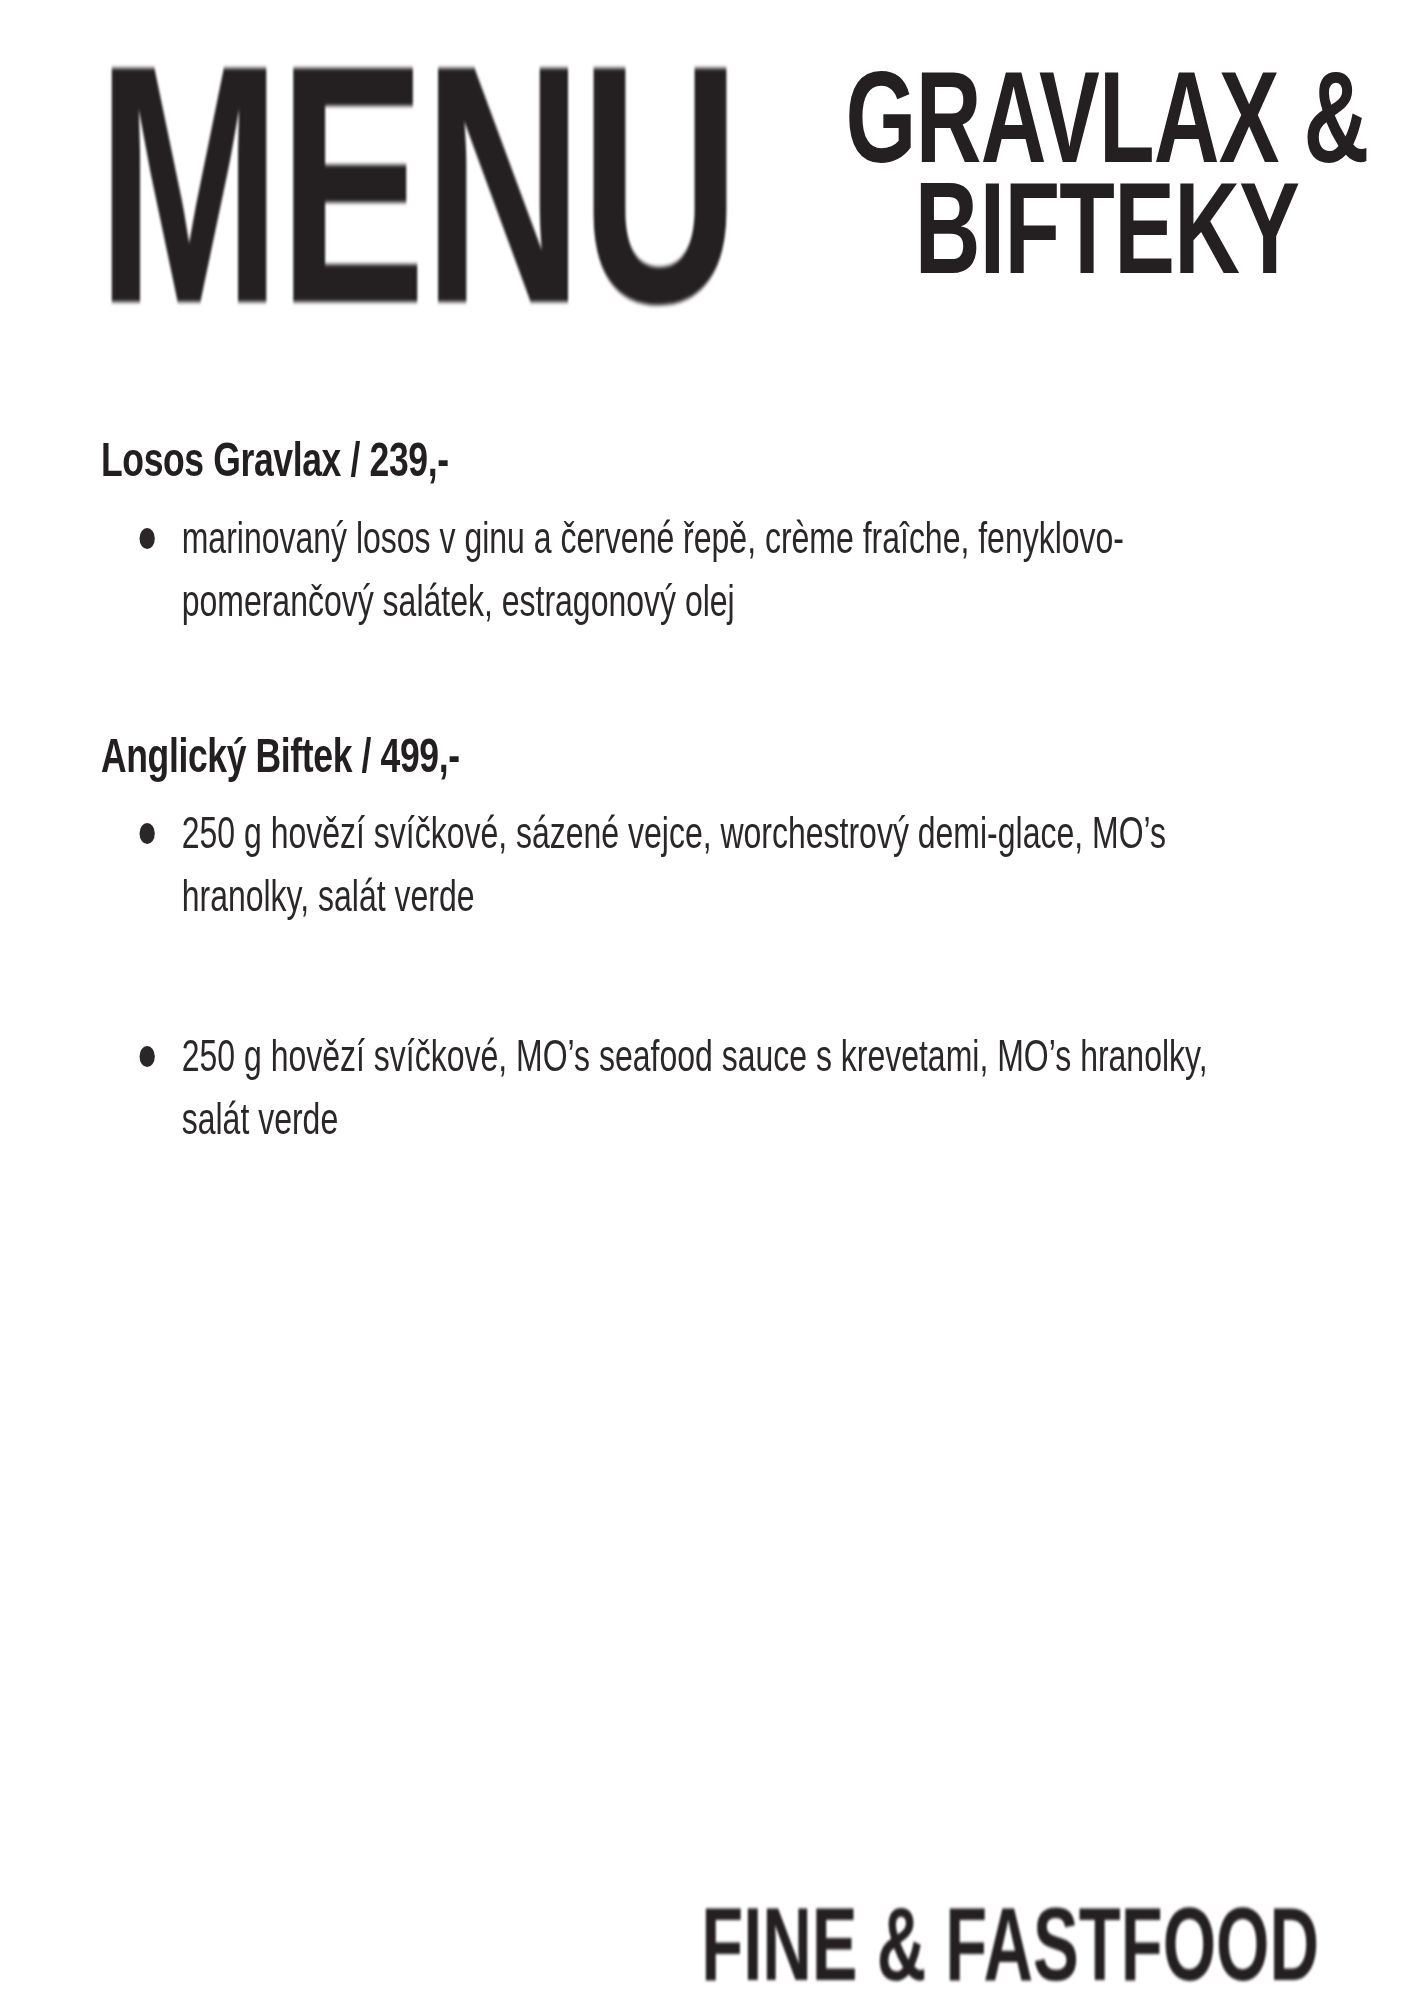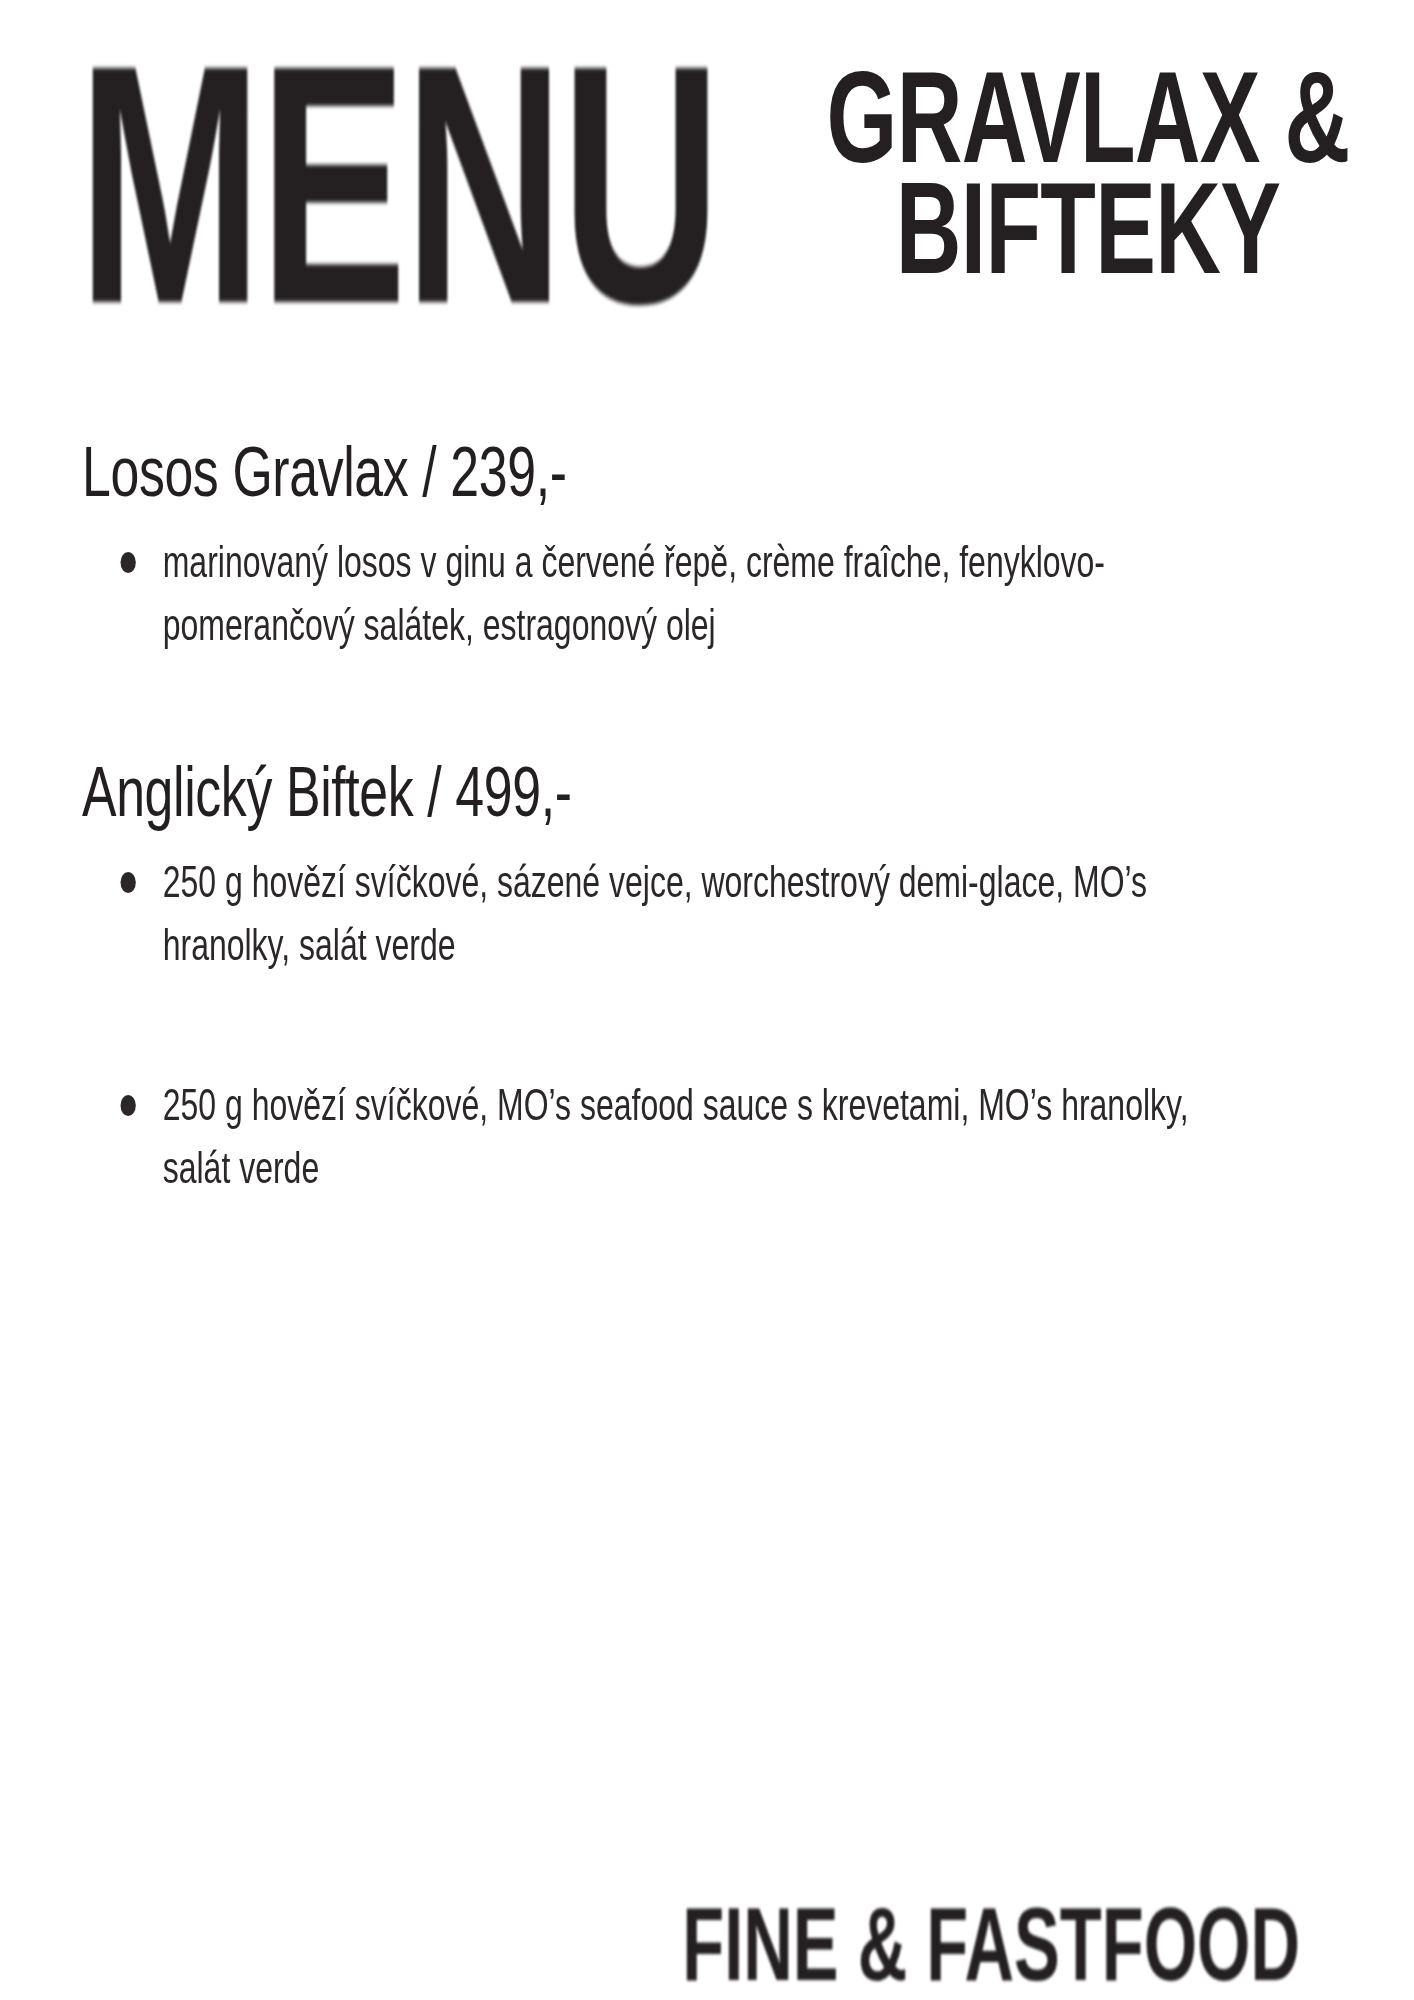--- a/index.html
+++ b/index.html
@@ -4,20 +4,21 @@
 <style>
   html, body { margin: 0; padding: 0; background: #ffffff; }
   .page {
     position: relative;
     width: 1380px;
     height: 2000px;
     background: #ffffff;
     color: #231f20;
     font-family: "Liberation Sans", "DejaVu Sans", sans-serif;
     overflow: hidden;
+    padding-left: 19px;
   }
 
   
   .header { position: relative; height: 330px; }
   .logo {
     position: absolute;
     left: 78px;
     top: 45px;
     font-size: 340px;
     line-height: 0.82;
@@ -43,23 +44,23 @@
     transform-origin: center top;
     color: #242021;
   }
 
   
   .menu { position: relative; }
   .section { margin: 0 0 97px 0; }
   .section:first-child { margin-top: 104px; }
   .item-title {
     margin: 0 0 20px 82px;
-    font-size: 70px;
+    font-size: 48px;
     line-height: 1.1;
-    font-weight: normal;
+    font-weight: bold;
     white-space: nowrap;
   }
   .item-title .squeeze {
     display: inline-block;
     transform: scaleX(0.74);
     transform-origin: left bottom;
     letter-spacing: -0.5px;
   }
   ul.desc {
     list-style: none;

